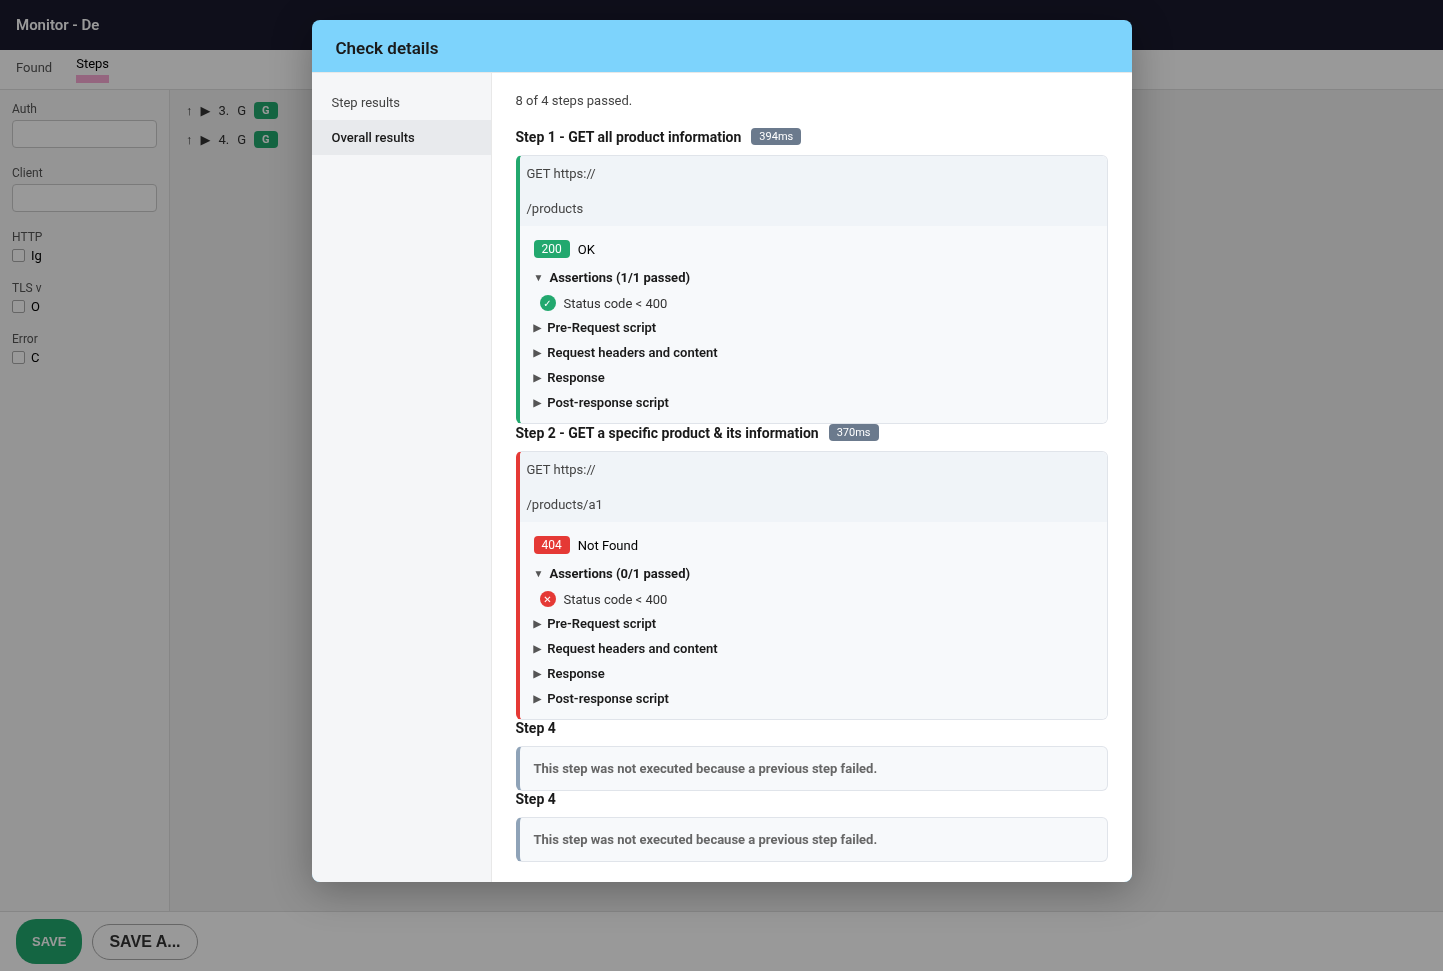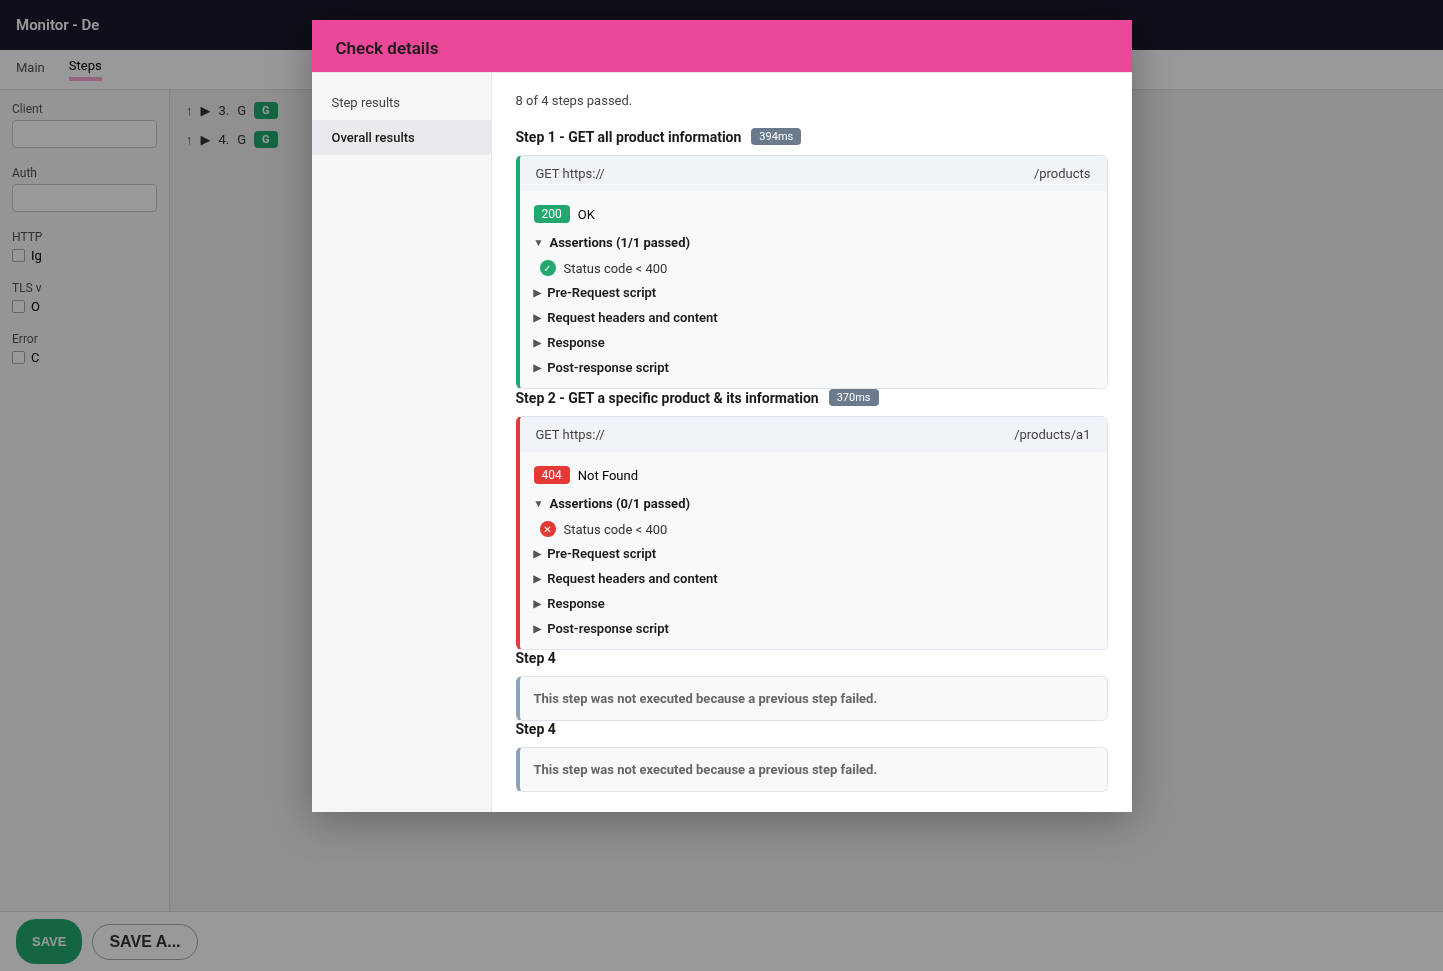--- a/index.html
+++ b/index.html
@@ -44,21 +44,21 @@
       gap: 24px;
       border-bottom: 1px solid #e0e0e0;
     }
     .bg-tab {
       font-size: 13px;
       color: #555;
       padding-bottom: 4px;
     }
     .bg-tab.active {
       color: #000;
-      border-bottom: 4px solid #f9a8d4;
+      border-bottom: 8px solid #f9a8d4;
     }
     .bg-content {
       position: absolute;
       top: 90px; left: 0;
       width: 170px;
       bottom: 60px;
       background: #f9f9f9;
       border-right: 1px solid #e0e0e0;
       padding: 12px;
     }
@@ -147,22 +147,22 @@
       inset: 0;
       background: rgba(0,0,0,0.4);
       display: flex;
       align-items: flex-start;
       justify-content: center;
       padding-top: 20px;
     }
 
     
     .modal {
-      background: #ec4899;
-      border-radius: 0;
+      background: #7dd3fc;
+      border-radius: 8px;
       width: 820px;
       max-height: 930px;
       overflow-y: auto;
       box-shadow: 0 8px 40px rgba(0,0,0,0.3);
     }
     .modal-header {
       padding: 18px 24px 14px;
       border-bottom: 1px solid #e8e8e8;
       font-size: 17px;
       font-weight: 600;
@@ -229,26 +229,27 @@
       border: 1px solid #e0e4ea;
       border-radius: 6px;
       overflow: hidden;
       border-left: 4px solid #22a86e;
     }
     .request-card.fail {
       border-left-color: #e53935;
     }
     .request-card-header {
       background: #f0f4f8;
-      padding: 10px 16px;
+      padding: 10px 7px;
       display: flex;
       align-items: flex-start;
       gap: 10px;
       font-size: 13px;
       color: #444;
+      flex-direction: column;
     }
     .status-badge {
       padding: 2px 8px;
       border-radius: 4px;
       font-size: 12px;
       font-weight: 400;
       color: white;
     }
     .status-200 { background: #22a86e; }
     .status-404 { background: #e53935; }
@@ -329,30 +330,30 @@
     }
   </style>
 </head>
 <body>
 
 <div class="bg-app">
   <div class="bg-header">
     <span class="bg-title">Monitor - De</span>
   </div>
   <div class="bg-tabs">
-    <span class="bg-tab">Main</span>
+    <span class="bg-tab">Found</span>
     <span class="bg-tab active">Steps</span>
   </div>
   <div class="bg-content">
     <div class="bg-form-row">
+      <div class="bg-form-label">Auth</div>
+      <div class="bg-form-input"></div>
+    </div>
+    <div class="bg-form-row">
       <div class="bg-form-label">Client</div>
-      <div class="bg-form-input"></div>
-    </div>
-    <div class="bg-form-row">
-      <div class="bg-form-label">Auth</div>
       <div class="bg-form-input"></div>
     </div>
     <div class="bg-form-row">
       <div class="bg-form-label">HTTP</div>
       <div class="bg-checkbox-row">
         <div class="bg-checkbox"></div>
         <span>Ig</span>
       </div>
     </div>
     <div class="bg-form-row">

